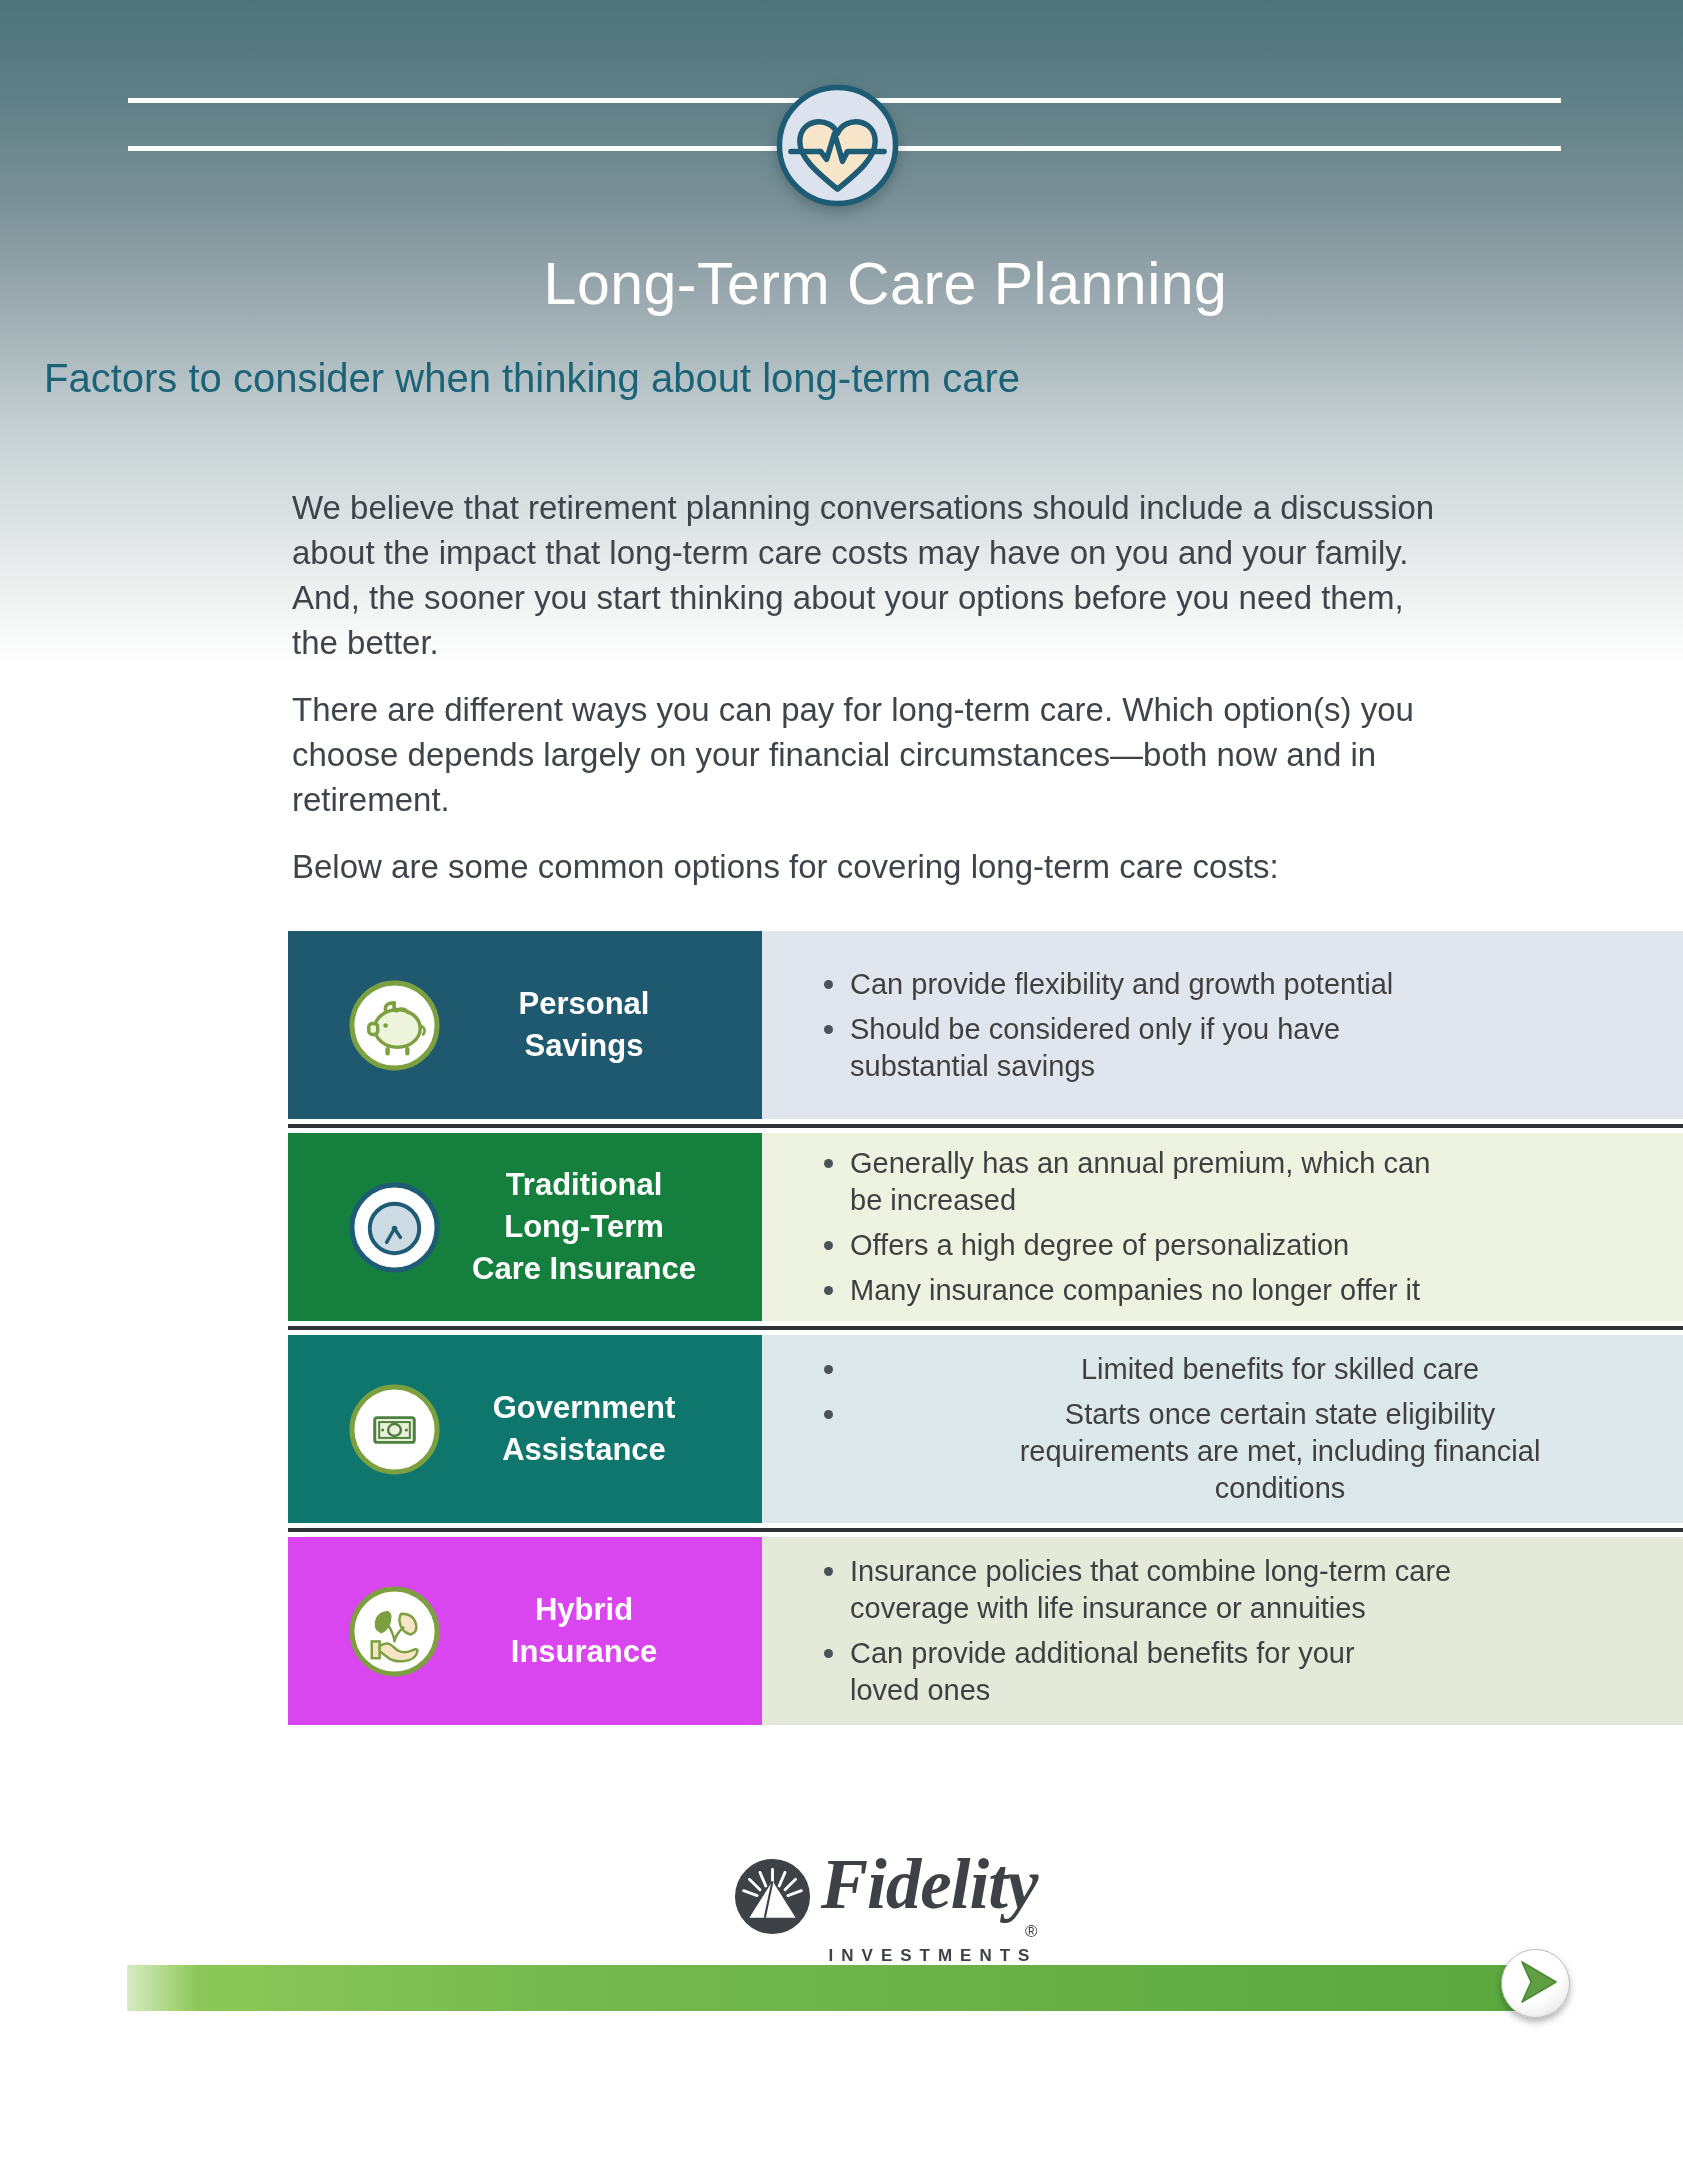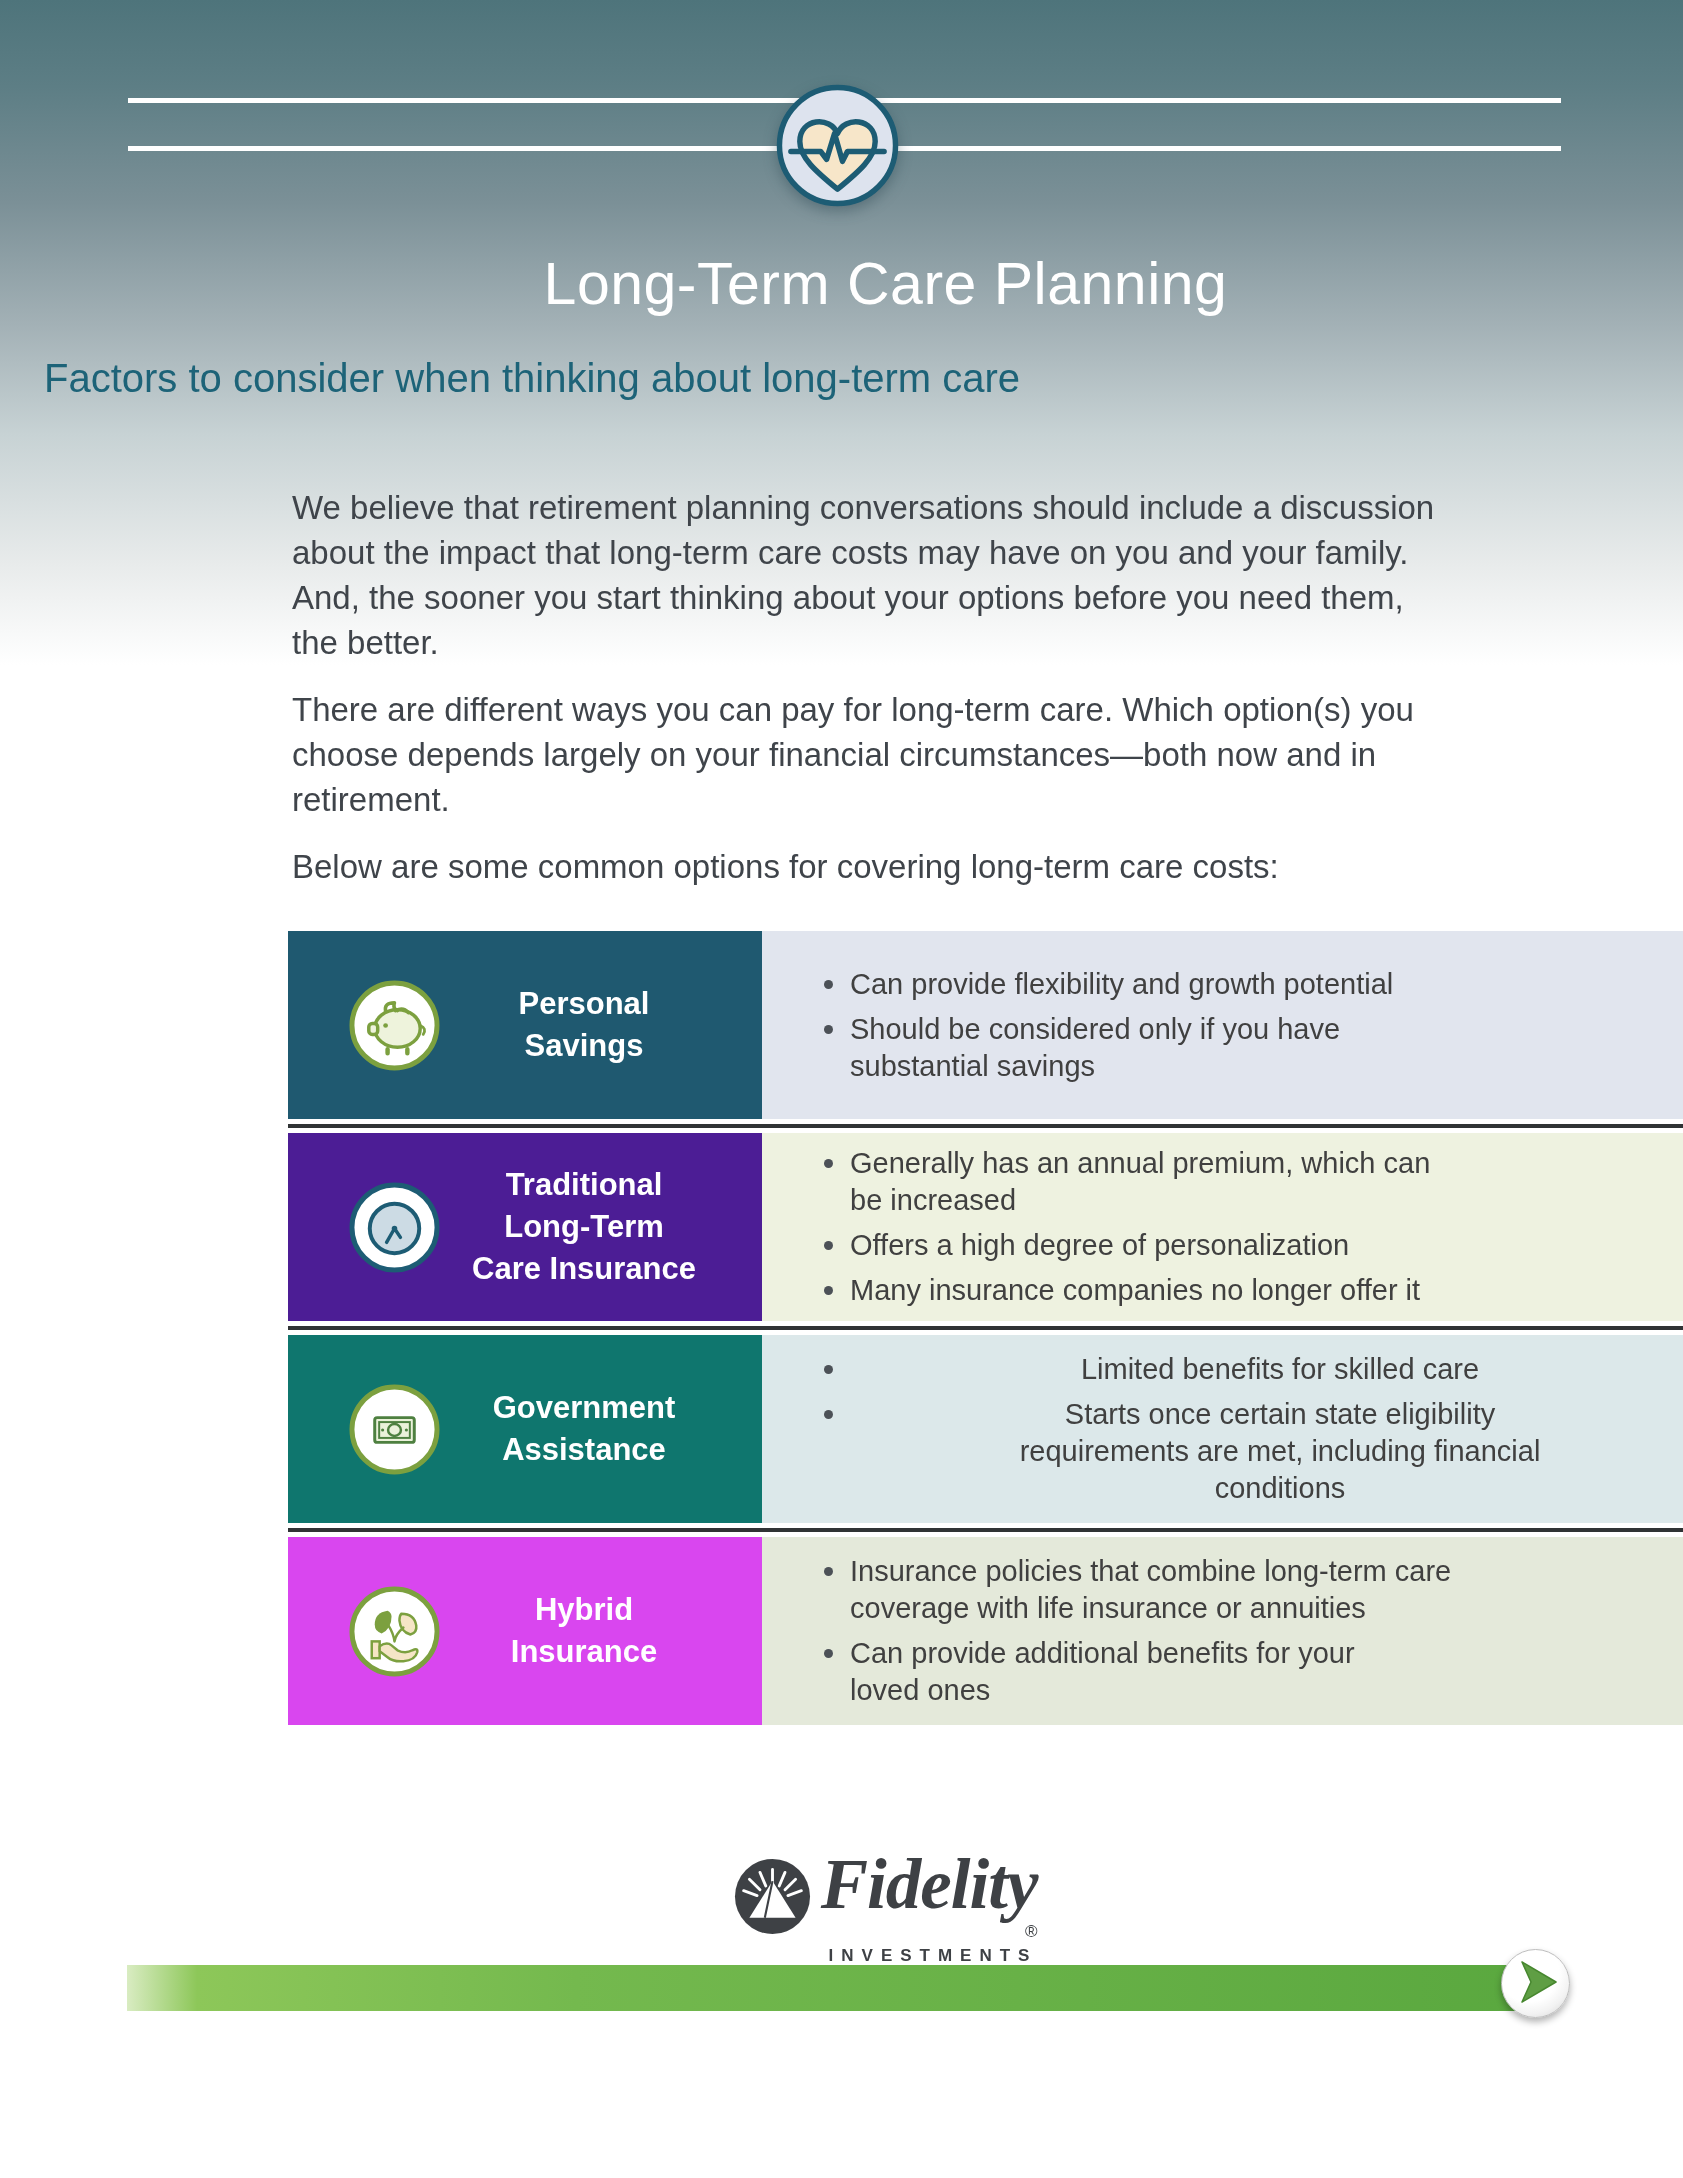--- a/index.html
+++ b/index.html
@@ -121,21 +121,21 @@
           <ul>
             <li>Can provide flexibility and growth potential</li>
             <li>Should be considered only if you have
 substantial savings</li>
           </ul>
         </div>
       </div>
       <div class="row-gap"></div>
 
       <div class="opt-row">
-        <div class="label-cell" style="background: #4c1d95;">
+        <div class="label-cell" style="background: #15803d;">
           <span class="icon-circle">
             <svg viewBox="0 0 92 92" width="91" height="91">
               <circle cx="46" cy="46" r="43" fill="#ffffff" stroke="#1d5c74" stroke-width="5"></circle>
               <circle cx="46" cy="47" r="25" fill="#ccdbe4" stroke="#1d5c74" stroke-width="4"></circle>
               <path d="M46 47 L38 61 M46 47 L52 56" fill="none" stroke="#1d5c74" stroke-width="3.5" stroke-linecap="round"></path>
               <circle cx="46" cy="47" r="2.8" fill="#1d5c74"></circle>
             </svg>
           </span>
           <span class="row-label">Traditional
 Long-Term

